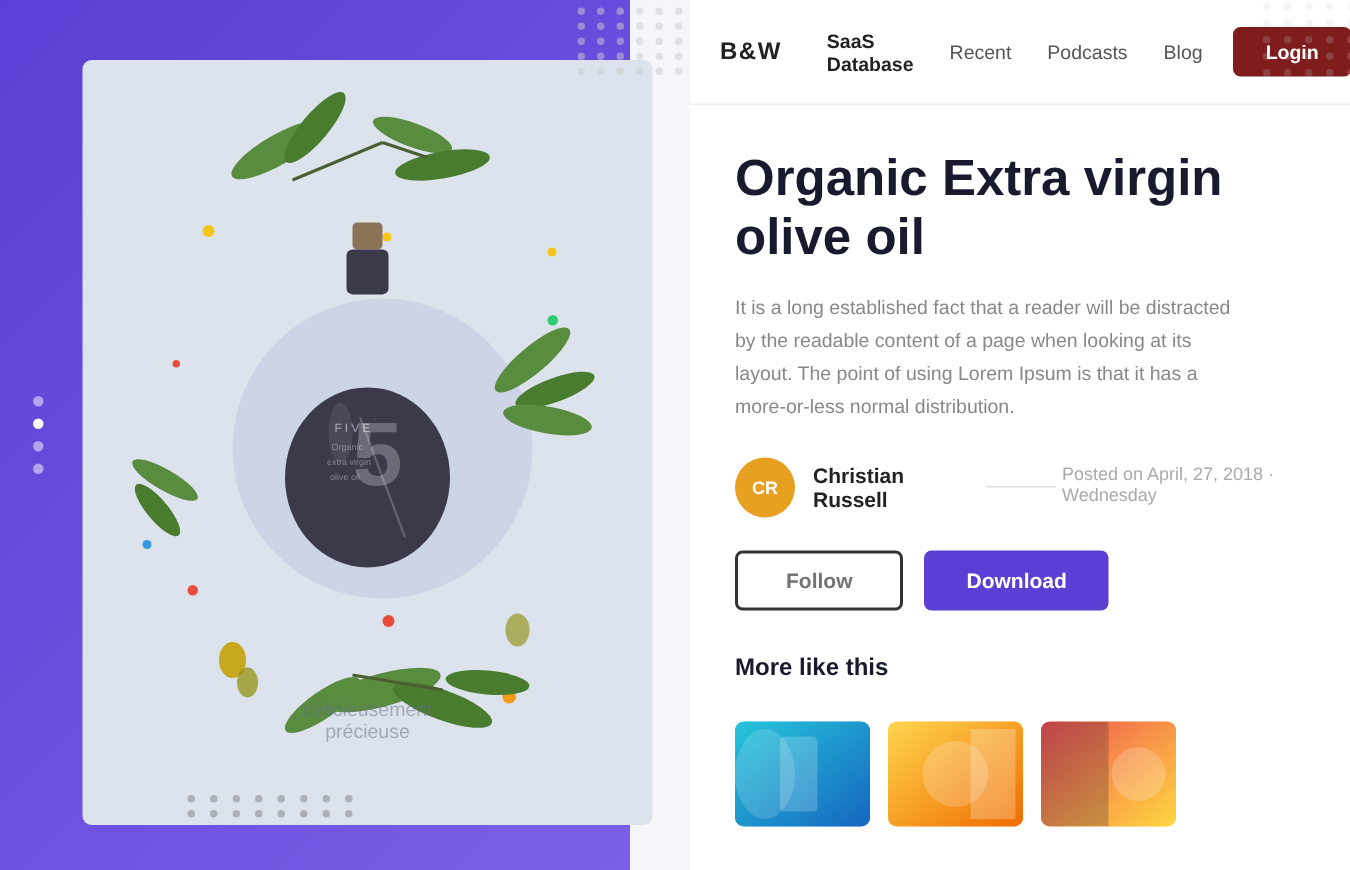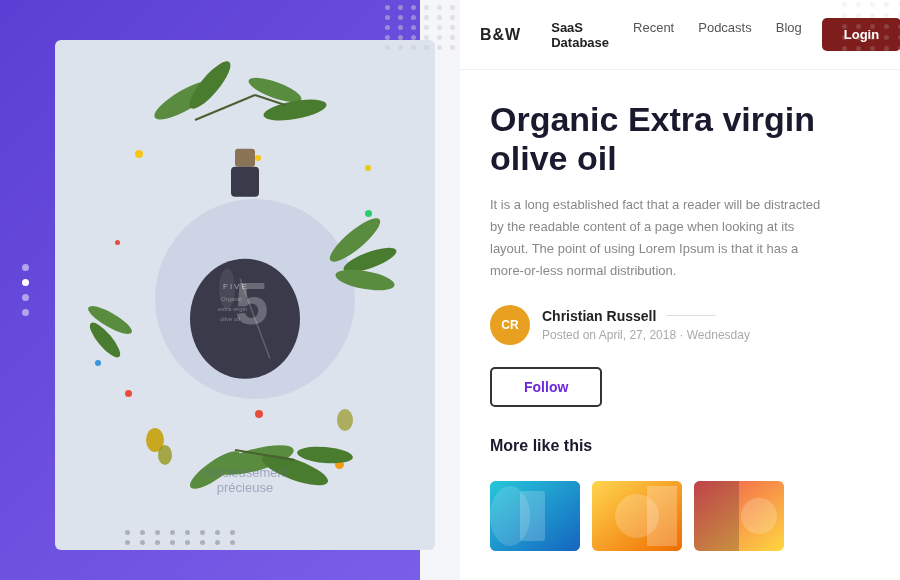--- a/index.html
+++ b/index.html
@@ -129,20 +129,21 @@
       font-size: 16px;
       color: #222;
       margin-right: 10px;
       letter-spacing: 1px;
     }
 
     .nav-links {
       display: flex;
       gap: 24px;
       flex: 1;
+      align-items: center;
     }
 
     .nav-link {
       font-size: 13px;
       color: #555;
       cursor: pointer;
       text-decoration: none;
     }
 
     .nav-link.active {
@@ -239,21 +240,20 @@
       align-items: center;
       justify-content: center;
       color: white;
       font-size: 12px;
       font-weight: 700;
       flex-shrink: 0;
     }
 
     .author-info {
       display: flex;
-      flex-direction: column;
       gap: 4px;
     }
 
     .author-name-row {
       display: flex;
       align-items: center;
       gap: 10px;
     }
 
     .author-name {
@@ -280,21 +280,21 @@
     }
 
     .follow-btn {
       padding: 10px 32px;
       border: 2px solid #333;
       background: white;
       border-radius: 5px;
       font-size: 14px;
       font-weight: 600;
       cursor: pointer;
-      color: #6d28d9;
+      color: #737373;
     }
 
     .download-btn {
       padding: 10px 28px;
       background: #5b3fd4;
       border: none;
       border-radius: 5px;
       color: white;
       font-size: 14px;
       font-weight: 600;
@@ -544,20 +544,21 @@
           <div class="author-name-row">
             <span class="author-name">Christian Russell</span>
             <div class="author-line"></div>
           </div>
           <span class="author-date">Posted on April, 27, 2018 · Wednesday</span>
         </div>
       </div>
 
       <div class="action-buttons">
         <button class="follow-btn">Follow</button>
+        <button class="download-btn">Download</button>
       </div>
 
       <div>
         <div class="more-section-title">More like this</div>
         <div class="more-cards">
           <div class="card card-1">
             <div class="card-inner">
               <svg width="90" height="70" viewBox="0 0 90 70">
                 <rect width="90" height="70" fill="url(#g1)"></rect>
                 <defs>

